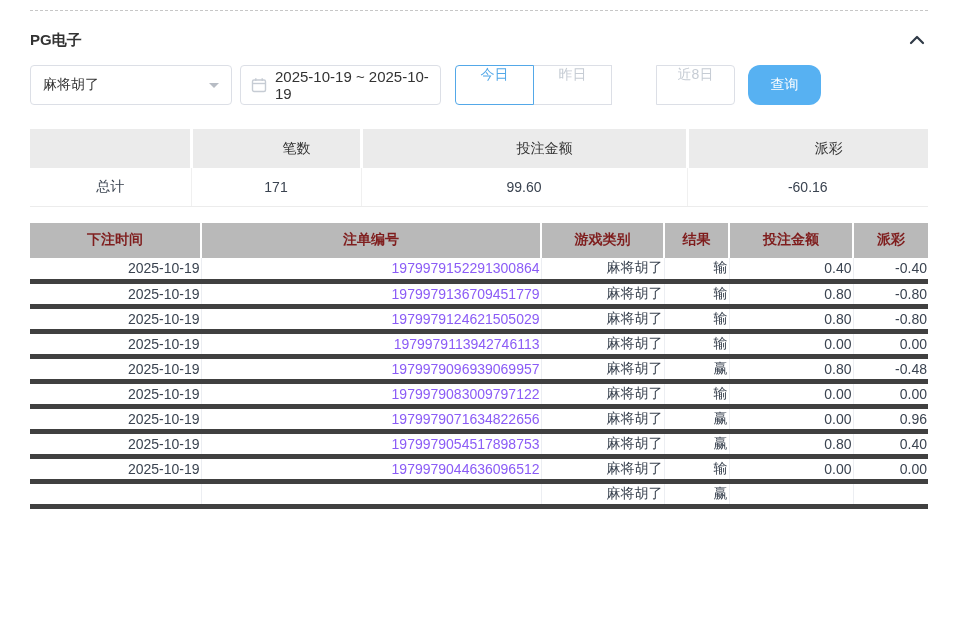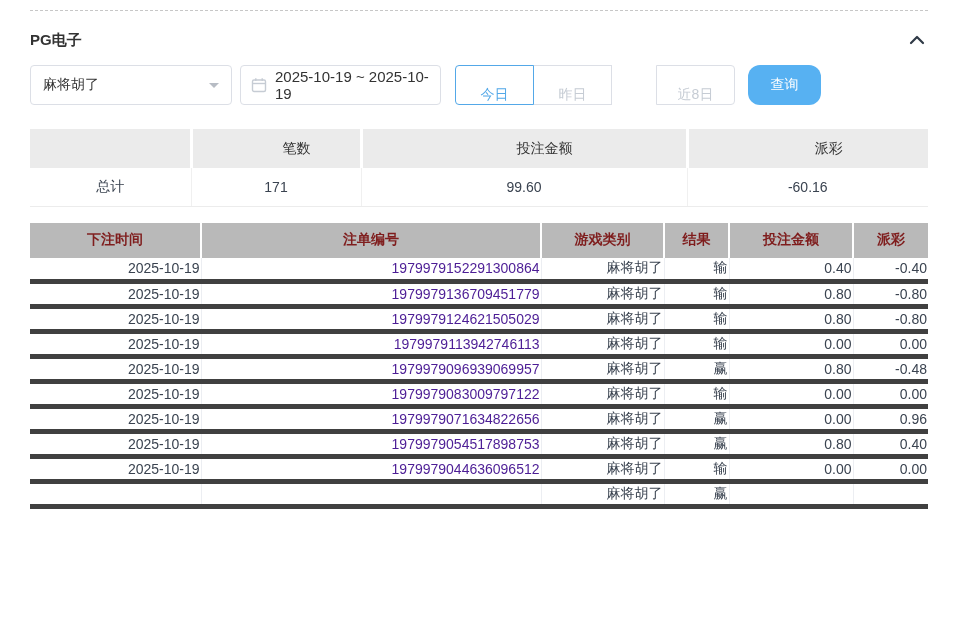--- a/index.html
+++ b/index.html
@@ -25,21 +25,21 @@
   }
   .caret-down { margin-left:auto; width:0; height:0; border:5px solid transparent; border-top-color:#b7bcc4; margin-top:5px; }
   .date-range {
     width:201px; height:40px; border:1px solid #dcdfe6; border-radius:4px; margin-left:8px;
     display:flex; align-items:center; padding:0 10px; font-size:15px; color:#333; background:#fff; cursor:pointer;
   }
   .date-range .cal { margin-right:8px; display:flex; }
   .segments { display:flex; margin-left:14px; }
   .seg {
     width:79px; height:40px; border:1px solid #dcdfe6; background:#fff;
-    display:flex; align-items:flex-end; justify-content:center; font-size:14px; color:#c6ccd4; cursor:pointer;
+    display:flex; align-items:flex-start; justify-content:center; font-size:14px; color:#c6ccd4; cursor:pointer;
   }
   .seg + .seg { margin-left:-1px; }
   .seg.seg-first { border-radius:4px 0 0 4px; }
   .seg.seg-last  { border-radius:0 4px 4px 0;margin-left:44px; }
   .seg.active { border-color:#53a8e8; color:#53a8e8; position:relative; z-index:1; }
   .search-btn {
     margin-left:13px; width:73px; height:40px; background:#57b1f2; color:#fff;
     border:none; border-radius:12px; font-size:14px; cursor:pointer;
     font-family:"Liberation Sans","DejaVu Sans",sans-serif;
   }
@@ -63,21 +63,21 @@
   .main-table th {
     height:35px; background:#b9b9b9; color:#7f1d1d; font-weight:700; font-size:14px;
     border-right:2px solid #fff; text-align:center;
   }
   .main-table th:last-child { border-right:none; }
   .main-table td {
     height:24px; text-align:right; font-size:14px; color:#3a4350;
     border-right:1px solid #eceef2; border-bottom:5px solid #404040;
   }
   .main-table td:last-child { border-right:none; }
-  .main-table td.cell-id { color:#4c1d95; }
+  .main-table td.cell-id { color:#8b5cf6; }
   .neg { color:#f25d5d; }
 </style>
 </head>
 <body>
 
 <div class="content">
   <div class="dashed-divider"></div>
 
   <div class="section-header">
     <span class="section-title">PG电子</span>

